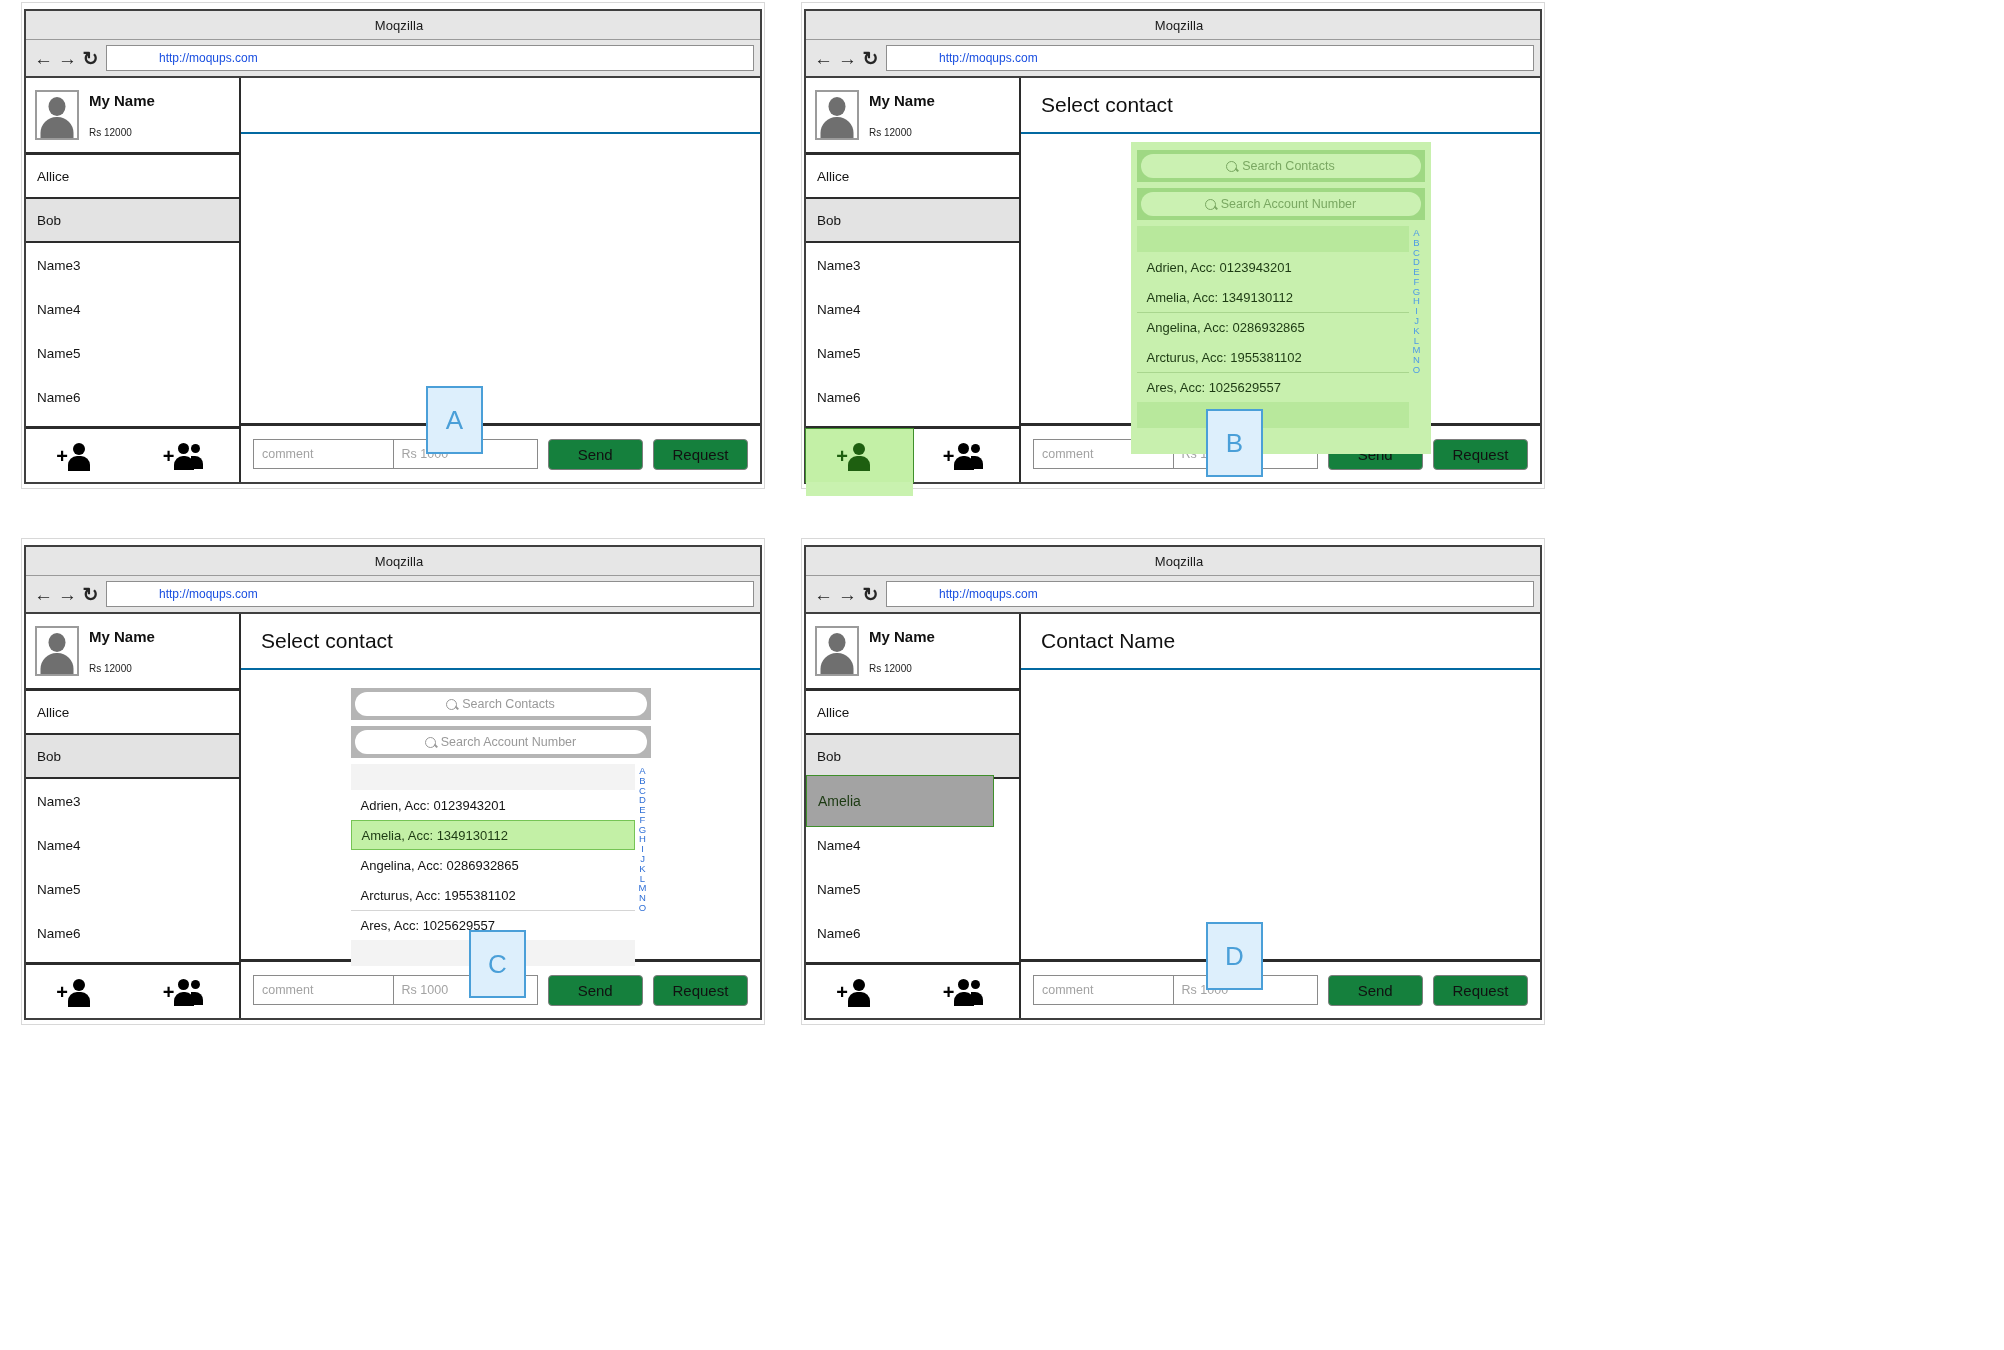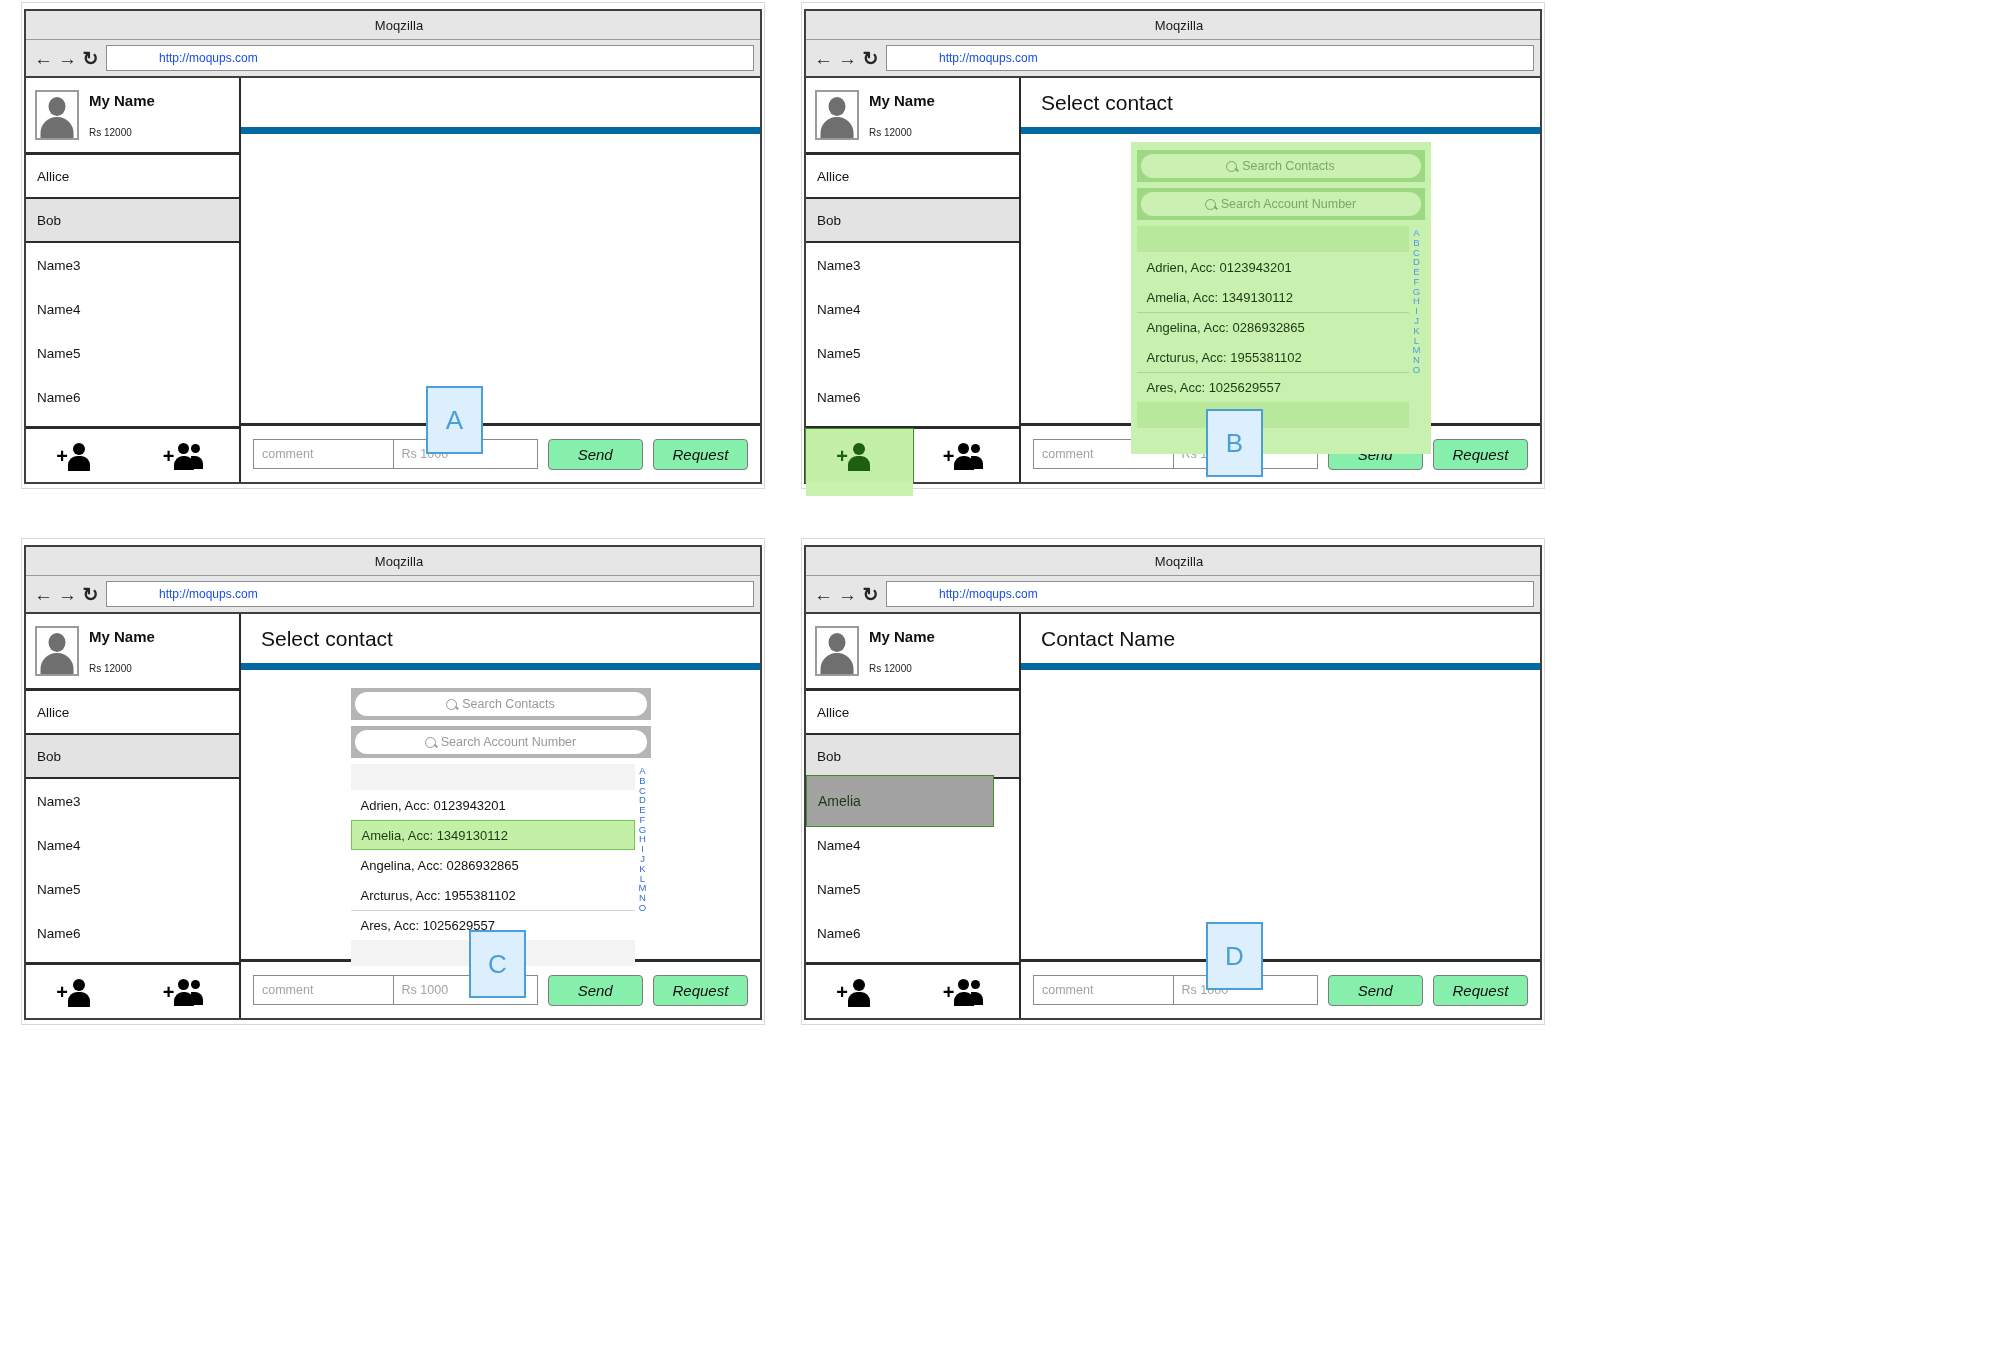--- a/index.html
+++ b/index.html
@@ -273,21 +273,21 @@
   .main {
     flex: 1;
     display: flex;
     flex-direction: column;
     min-width: 0;
     position: relative;
   }
   .main-header {
     height: 56px;
     flex: none;
-    border-bottom: 7px solid #0369a1;
+    border-bottom: 2px solid #0369a1;
     display: flex;
     align-items: center;
     padding-left: 20px;
     box-sizing: border-box;
   }
   .main-header .htxt {
     font-size: 21px;
     color: #101010;
   }
   .main-canvas {
@@ -421,30 +421,29 @@
     width: 135px;
     display: flex;
     align-items: center;
     padding-left: 8px;
     font-size: 12.5px;
     color: #a3a3a3;
   }
   .btn {
     width: 130px;
     height: 31px;
-    background: #86efac;
+    background: #15803d;
     border: 1px solid #7d7d7d;
     border-radius: 4px;
     display: flex;
     align-items: center;
     justify-content: center;
     font-size: 15px;
     color: #111;
     box-sizing: border-box;
-    font-style: italic;
   }
 
   
   .marker {
     position: absolute;
     width: 57px;
     height: 68px;
     background: #ddeffc;
     border: 2px solid #4a9fd8;
     display: flex;

